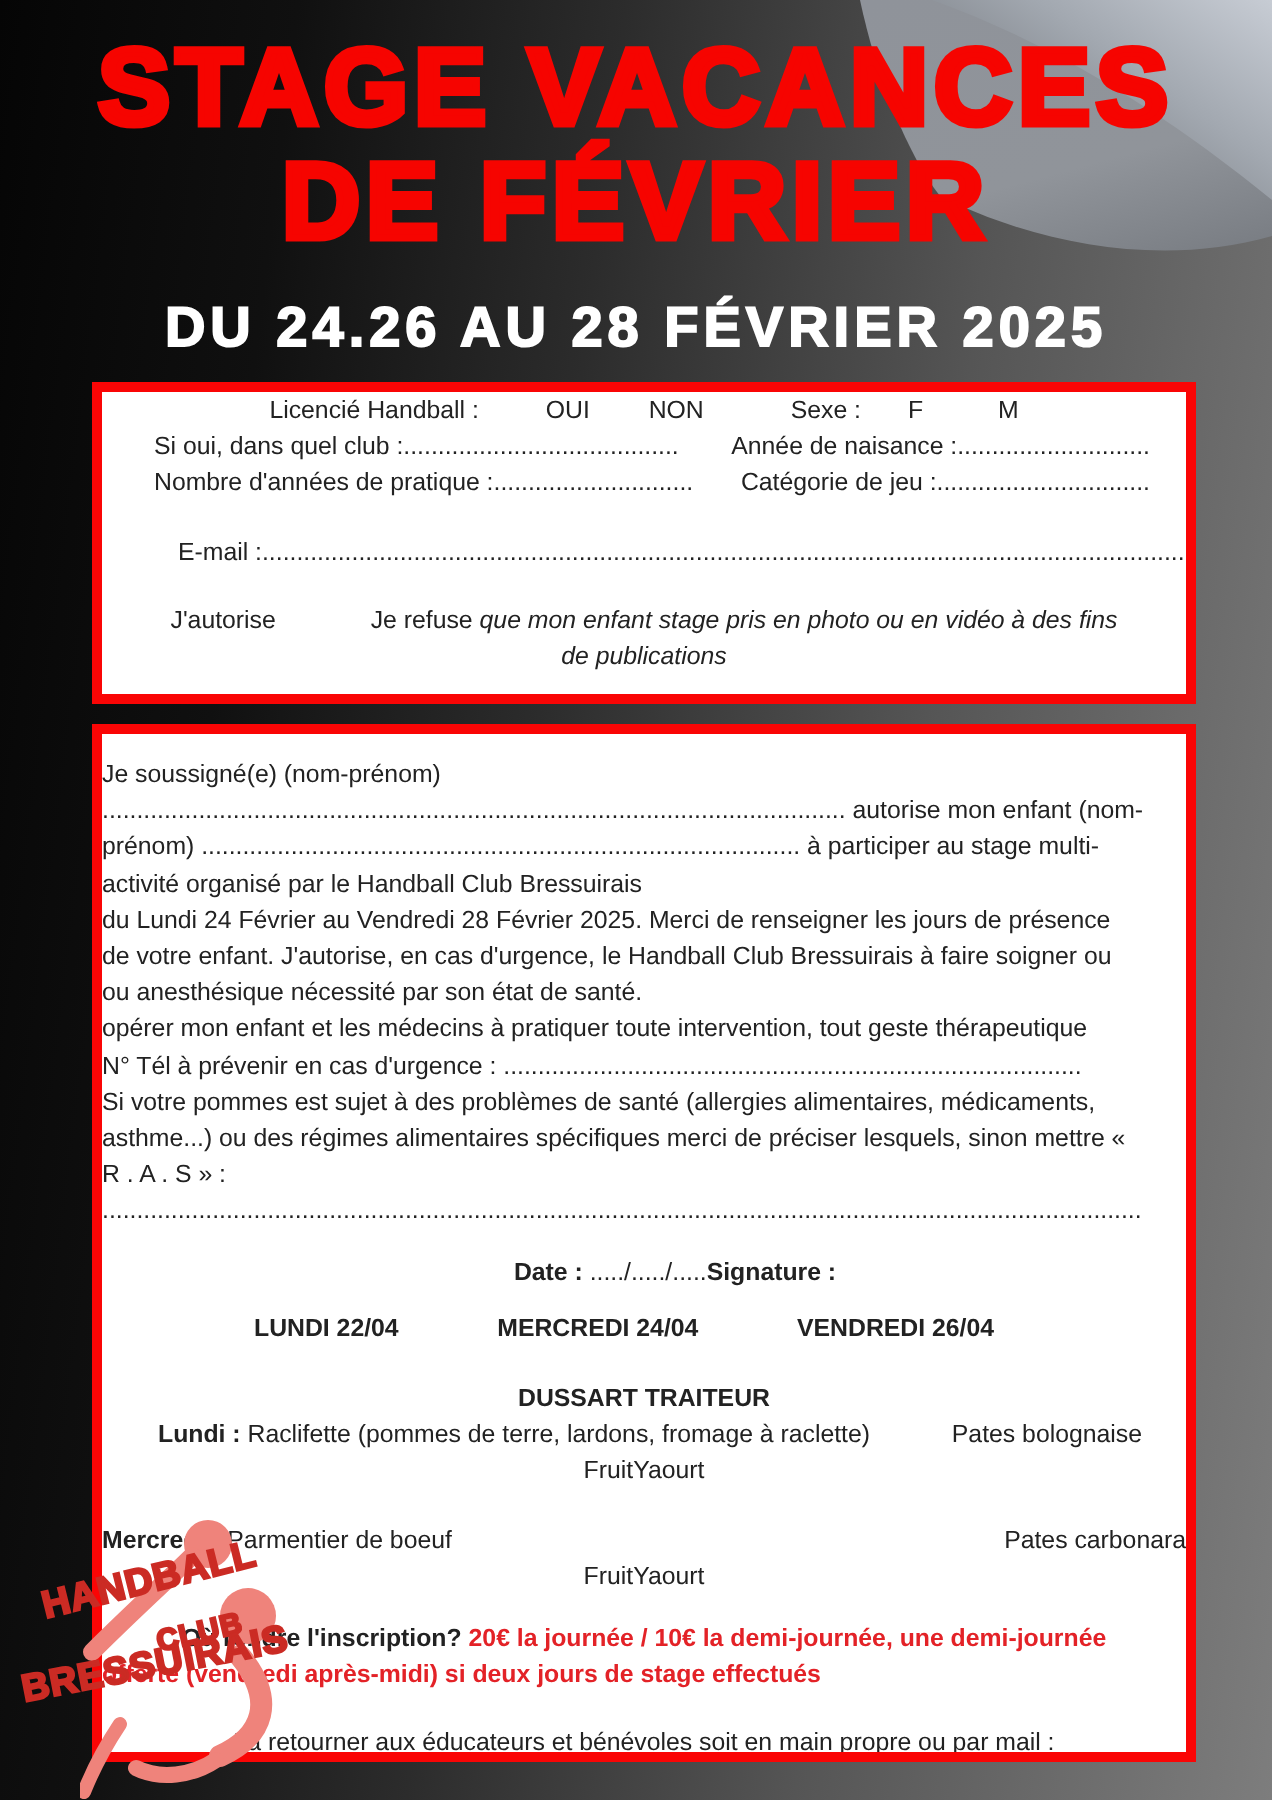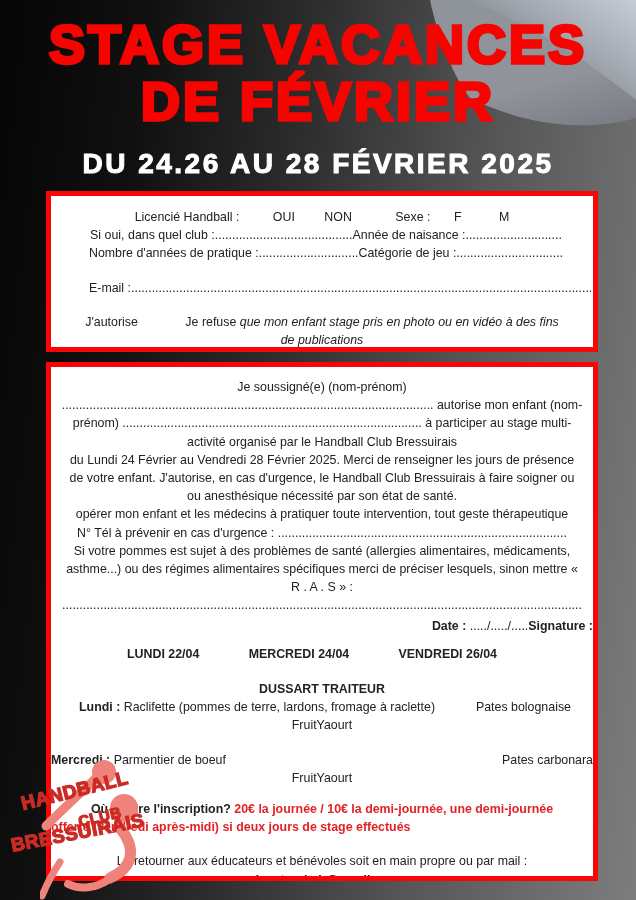--- a/index.html
+++ b/index.html
@@ -44,36 +44,36 @@
 
   
   .red-box {
     position:absolute; left:46px; width:552px;
     background:#ffffff;
     border:5px solid #fa0505;
     color:#222222;
     font-size:12.4px; line-height:18.2px;
     overflow:hidden;
   }
-  .box-form    { top:191px; height:161px; padding-top:12px; }
+  .box-form    { top:191px; height:161px; }
   .box-consent { top:362px; height:519px; padding-top:11px; }
 
   
   .row-center { text-align:center; white-space:nowrap; }
-  .row-split  { display:flex; justify-content:center; padding:0 18px 0 26px; white-space:nowrap; }
+  .row-split  { display:flex; justify-content:space-between; padding:0 18px 0 26px; white-space:nowrap; }
   .sp-a { margin-right:30px; } .sp-b { margin-right:26px; } .sp-c { margin-right:40px; }
   .sp-d { margin-right:20px; } .sp-e { margin-right:34px; }
   .row-email { padding:0 18px 0 38px; margin-top:16px; white-space:nowrap; }
   .row-auth  { margin-top:16px; text-align:center; padding:0 34px; }
   .row-auth .gap { margin-right:44px; }
   .it { font-style:italic; }
 
   
-  .consent-lines div { text-align:center; white-space:nowrap; }
-  .row-date { text-align:right; margin-top:2px;padding-left:31px; }
+  .consent-lines div { white-space:nowrap; }
+  .row-date { text-align:center; margin-top:12px;padding-left:31px; }
   .b { font-weight:700; }
   .row-days {
     display:flex; justify-content:space-between;
     padding:0 96px 0 76px; margin-top:10px;
     font-weight:700; white-space:nowrap;
   }
   .row-traiteur { text-align:center; font-weight:700; margin-top:17px; }
   .row-menu-l { display:flex; justify-content:space-between; padding:0 22px 0 28px; white-space:nowrap; }
   .row-dessert { display:flex; justify-content:center; white-space:nowrap; }
   .row-menu-m { display:flex; justify-content:space-between; gap:44px; margin-top:16px; white-space:nowrap; }

